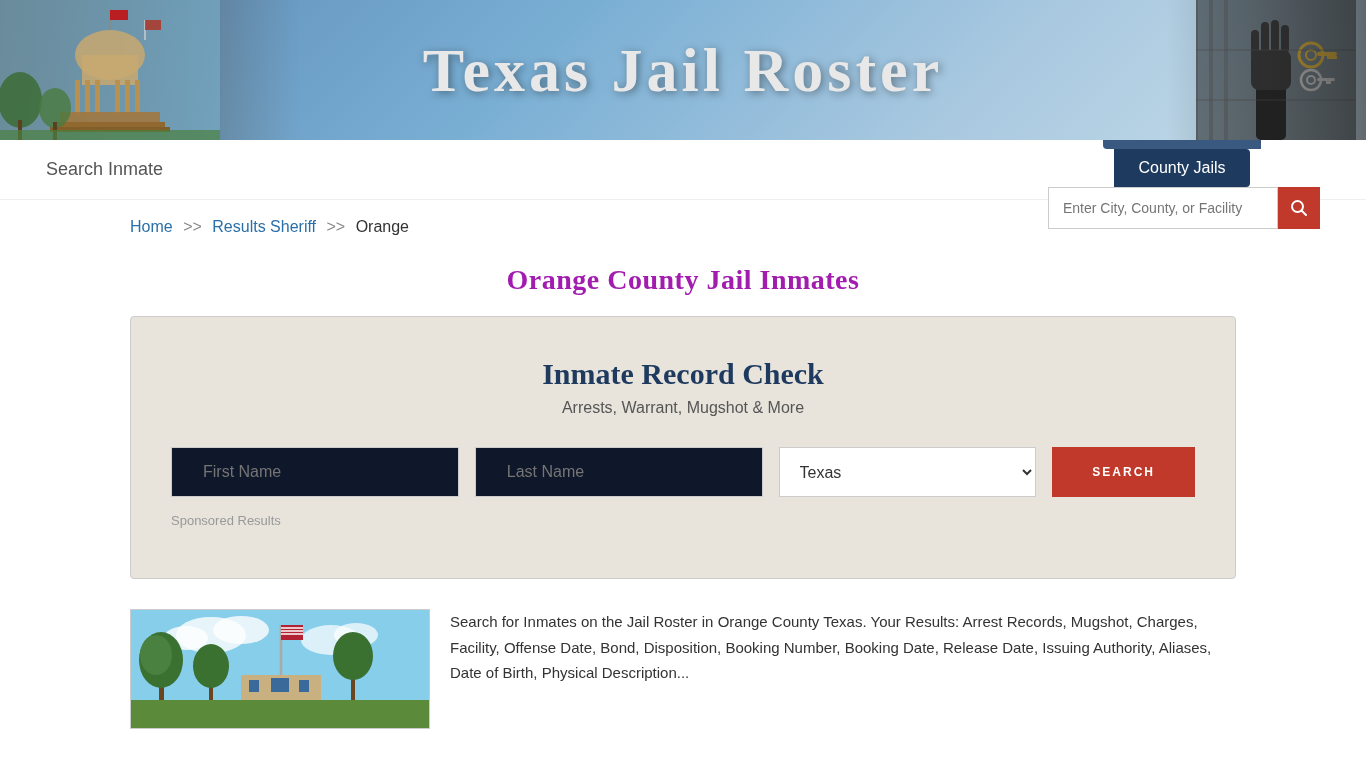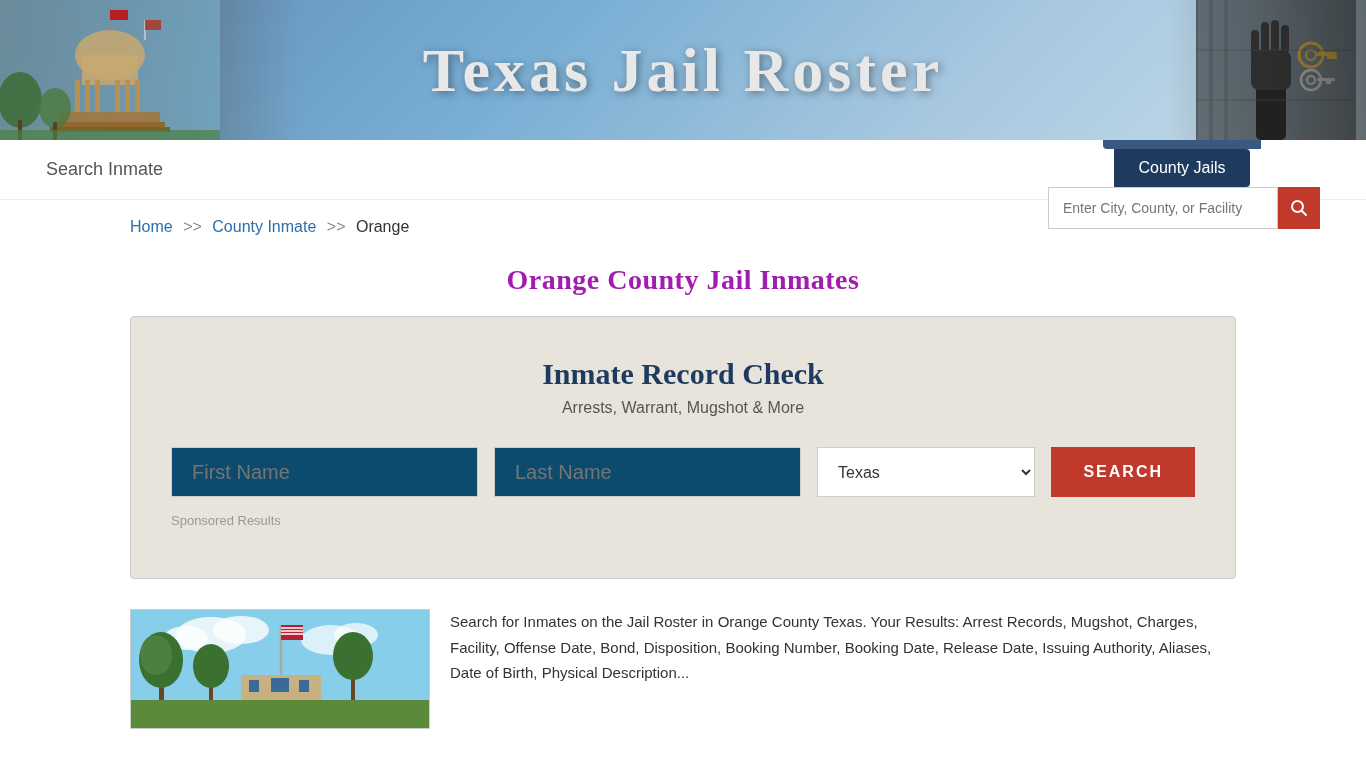--- a/index.html
+++ b/index.html
@@ -159,46 +159,46 @@
       font-family: Arial, sans-serif;
       margin-bottom: 30px;
     }
     .search-form-row {
       display: flex;
       gap: 16px;
       align-items: center;
     }
     .search-form-row input[type="text"] {
       flex: 1;
-      padding: 12px 20px;
-      font-size: 20px;
-      border: 1px solid #ccc;
-      background: #0c4a6e;
+      padding: 12px 31px;
+      font-size: 16px;
+      border: 1px solid #ccc;
+      background: #0f172a;
       color: #999;
       font-family: Arial, sans-serif;
       height: 50px;
     }
     .search-form-row select {
       flex: 1;
       padding: 12px 16px;
       font-size: 16px;
       border: 1px solid #ccc;
       background: #fff;
       color: #333;
       font-family: Arial, sans-serif;
       height: 50px;
       cursor: pointer;
     }
     .search-form-row .search-submit-btn {
       background: #c0392b;
       color: #fff;
       border: none;
-      padding: 0 32px;
+      padding: 0 40px;
       height: 50px;
-      font-size: 16px;
+      font-size: 12px;
       font-weight: bold;
       letter-spacing: 2px;
       cursor: pointer;
       font-family: Arial, sans-serif;
       white-space: nowrap;
     }
     .sponsored-results {
       margin-top: 16px;
       font-size: 13px;
       color: #999;
@@ -314,21 +314,21 @@
           <line x1="11.5" y1="11.5" x2="16" y2="16" stroke="white" stroke-width="2" stroke-linecap="round"></line>
         </svg>
       </button>
     </div>
   </div>
 </div>
 
 <div id="breadcrumb">
   <a href="#">Home</a>
   <span class="sep">&gt;&gt;</span>
-  <a href="#">County Inmate</a>
+  <a href="#">Results Sheriff</a>
   <span class="sep">&gt;&gt;</span>
   <span class="current">Orange</span>
 </div>
 
 <div id="page-title-section">
   <h1>Orange County Jail Inmates</h1>
 </div>
 
 <div id="record-check-box">
   <h2>Inmate Record Check</h2>

